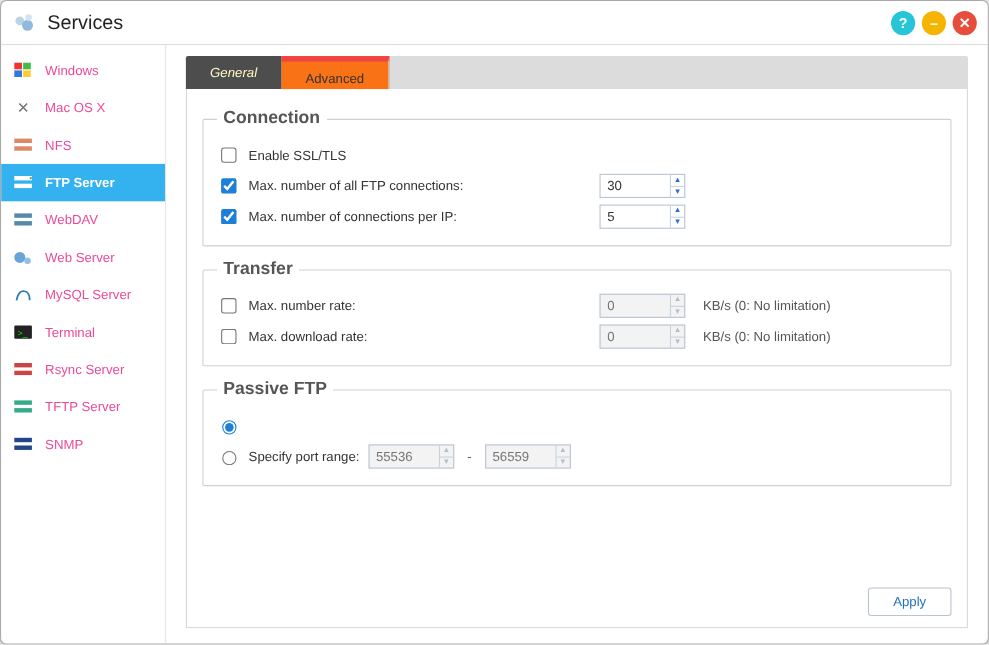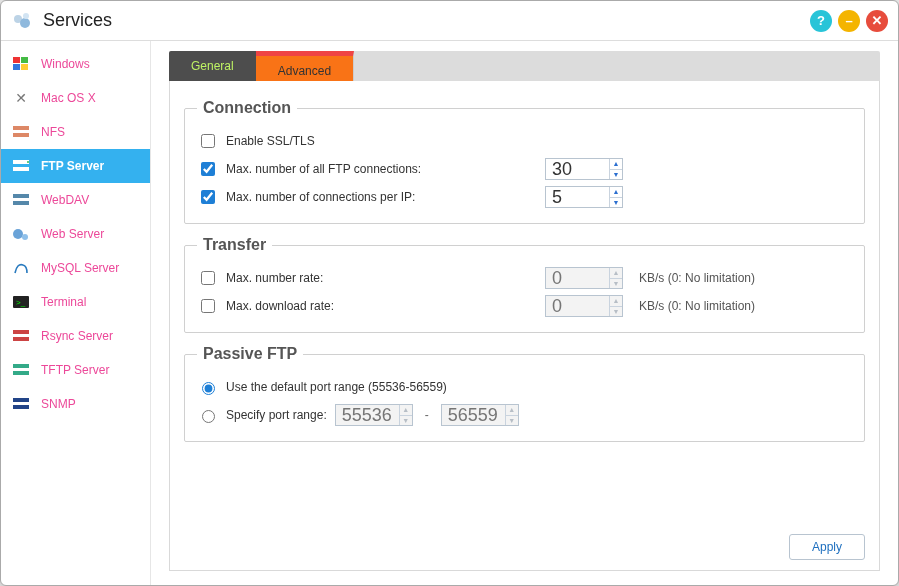--- a/index.html
+++ b/index.html
@@ -76,22 +76,23 @@
   }
   .tab {
     padding: 0 22px;
     line-height: 30px;
     color: #333;
     cursor: pointer;
     font-size: 12px;
   }
   .tab.inactive-dark {
     background: #4d4d4d;
-    color: #bef264;
+    color: #fef9c3;
     border-radius: 2px 0 0 0;
+    font-style: italic;
   }
   .tab.active {
     background: #f97316;
     color: #333;
     border-top: 5px solid #ef4444;
     border-right: 1px solid #ccc;
   }
   .pane {
     border: 1px solid #d9d9d9;
     border-top: none;
@@ -128,21 +129,21 @@
     border: 1px solid #b8c4d0;
     height: 22px;
     width: 78px;
     background: #fff;
   }
   .num-input.disabled { background: #f3f3f3; color: #aaa; }
   .num-input input {
     border: none;
     width: 100%;
     padding: 0 6px;
-    font-size: 18px;
+    font-size: 12px;
     background: transparent;
     outline: none;
     color: inherit;
   }
   .spin {
     width: 16px;
     display: flex;
     flex-direction: column;
     border-left: 1px solid #c9d3de;
   }
@@ -373,21 +374,20 @@
             </span>
             <span class="suffix">KB/s (0: No limitation)</span>
           </div>
         </fieldset>
 
         <fieldset>
           <legend>Passive FTP</legend>
           <div class="row">
             <label class="lbl" style="flex-basis:auto">
               <input type="radio" name="passive" checked="" style="">
-              <span>Use the default port range (55536-56559)</span>
             </label>
           </div>
           <div class="row">
             <label class="lbl" style="flex-basis:auto">
               <input type="radio" name="passive" style="">
               <span>Specify port range:</span>
             </label>
             <span class="num-input disabled">
               <input disabled="" placeholder="55536" style="">
               <span class="spin">

